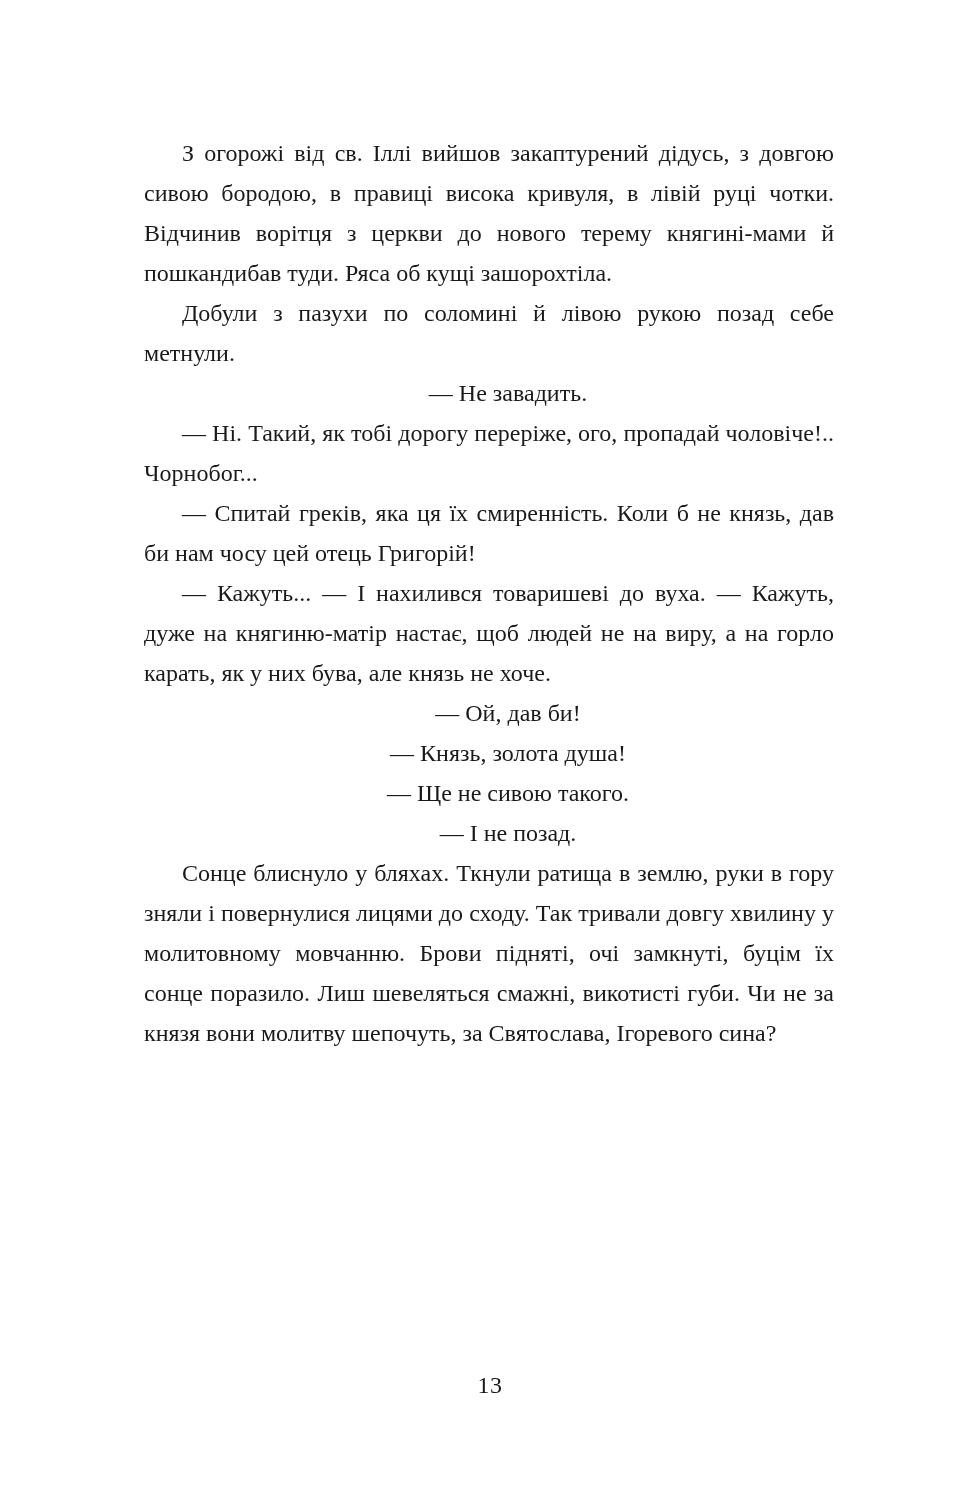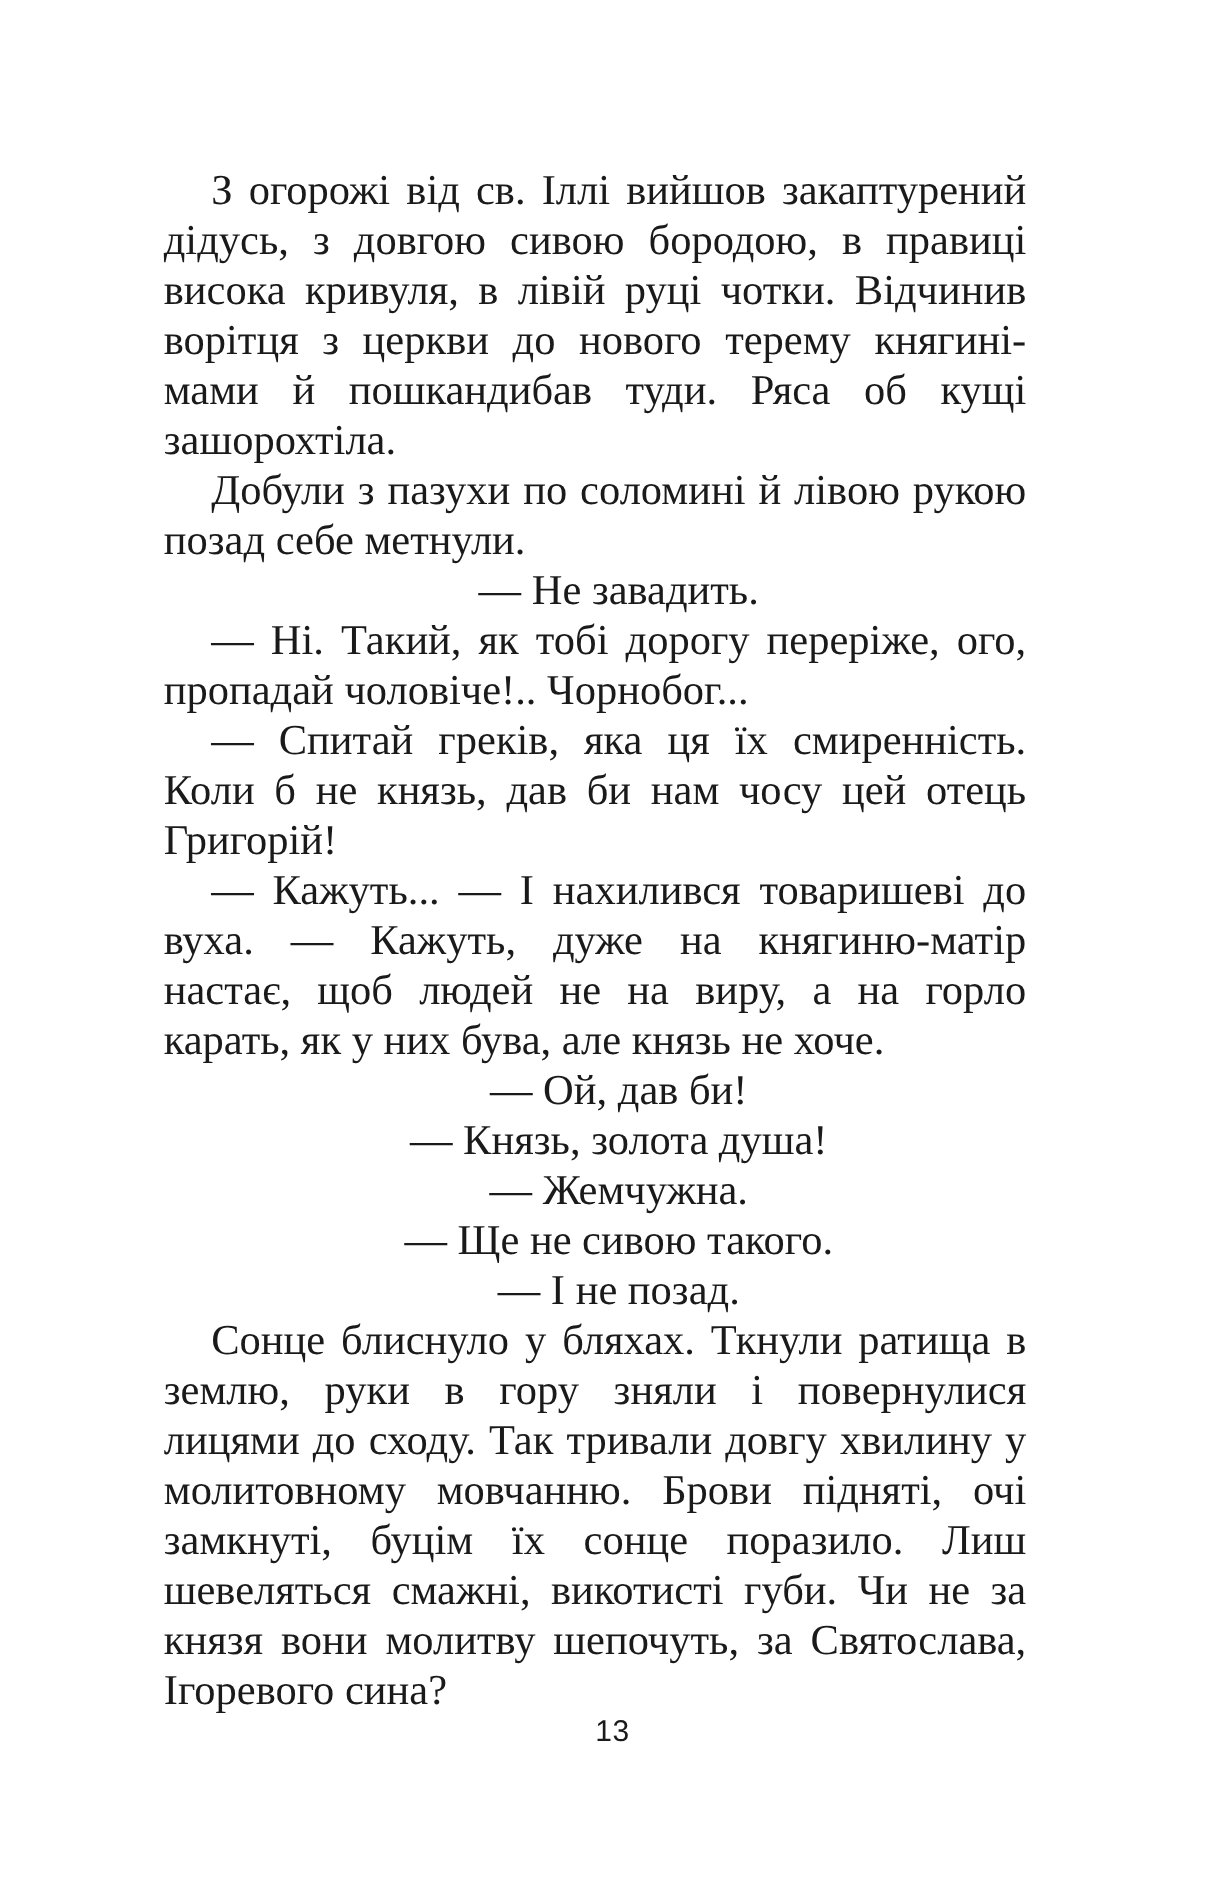--- a/index.html
+++ b/index.html
@@ -12,25 +12,25 @@
     position: relative;
     width: 980px;
     height: 1507px;
     margin: 0 auto;
     background: #ffffff;
     overflow: hidden;
     box-sizing: border-box;
   }
   .text-column {
     position: absolute;
-    left: 131px;
+    left: 144px;
     top: 133px;
     width: 690px;
     font-family: "Liberation Serif", "DejaVu Serif", serif;
-    font-size: 34px;
+    font-size: 24px;
     line-height: 40px;
     color: #1a1a1a;
     text-align: justify;
     text-justify: inter-word;
     -webkit-hyphens: none;
     hyphens: none;
   }
   .para {
     margin: 0;
     text-indent: 38px;
@@ -39,21 +39,21 @@
   
   .para.dialogue-short {
     text-align: center;
   }
   .page-number {
     position: absolute;
     left: 0;
     right: 0;
     top: 1372px;
     text-align: center;
-    font-family: Liberation Sans, sans-serif;
+    font-family: Liberation Serif, serif;
     font-size: 24px;
     color: #1a1a1a;
     letter-spacing: 0.5px;
   }
 </style>
 </head>
 <body>
 
 <div class="page">
 
@@ -69,21 +69,20 @@
 
 
     <p class="para">— Спитай греків, яка ця їх смиренність. Коли б не князь, дав би нам чосу цей отець Григорій!</p>
 
     <p class="para">— Кажуть... — І нахилився товаришеві до вуха. — Кажуть, дуже на княгиню-матір настає, щоб людей не на виру, а на горло карать, як у них бува, але князь не хоче.</p>
 
     <p class="para dialogue-short">— Ой, дав би!</p>
 
     <p class="para dialogue-short">— Князь, золота душа!</p>
 
-    <p class="para dialogue-short">— Жемчужна.</p>
 
 
     <p class="para dialogue-short">— Ще не сивою такого.</p>
 
     <p class="para dialogue-short">— І не позад.</p>
 
     <p class="para">Сонце блиснуло у бляхах. Ткнули ратища в землю, руки в гору зняли і повернулися лицями до сходу. Так тривали довгу хвилину у молитовному мовчанню. Брови підняті, очі замкнуті, буцім їх сонце поразило. Лиш шевеляться смажні, викотисті губи. Чи не за князя вони молитву шепочуть, за Святослава, Ігоревого сина?</p>
 
   </div>
 

